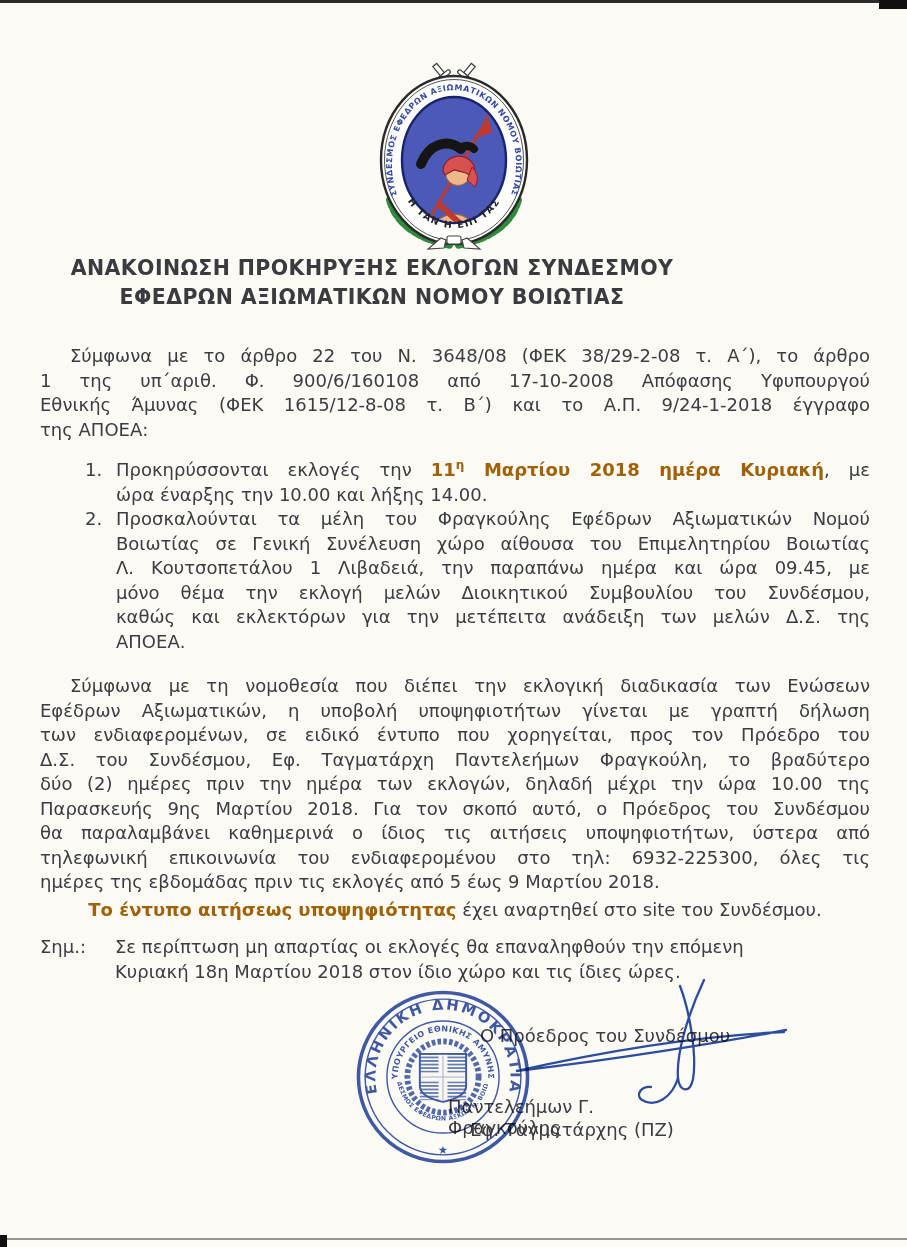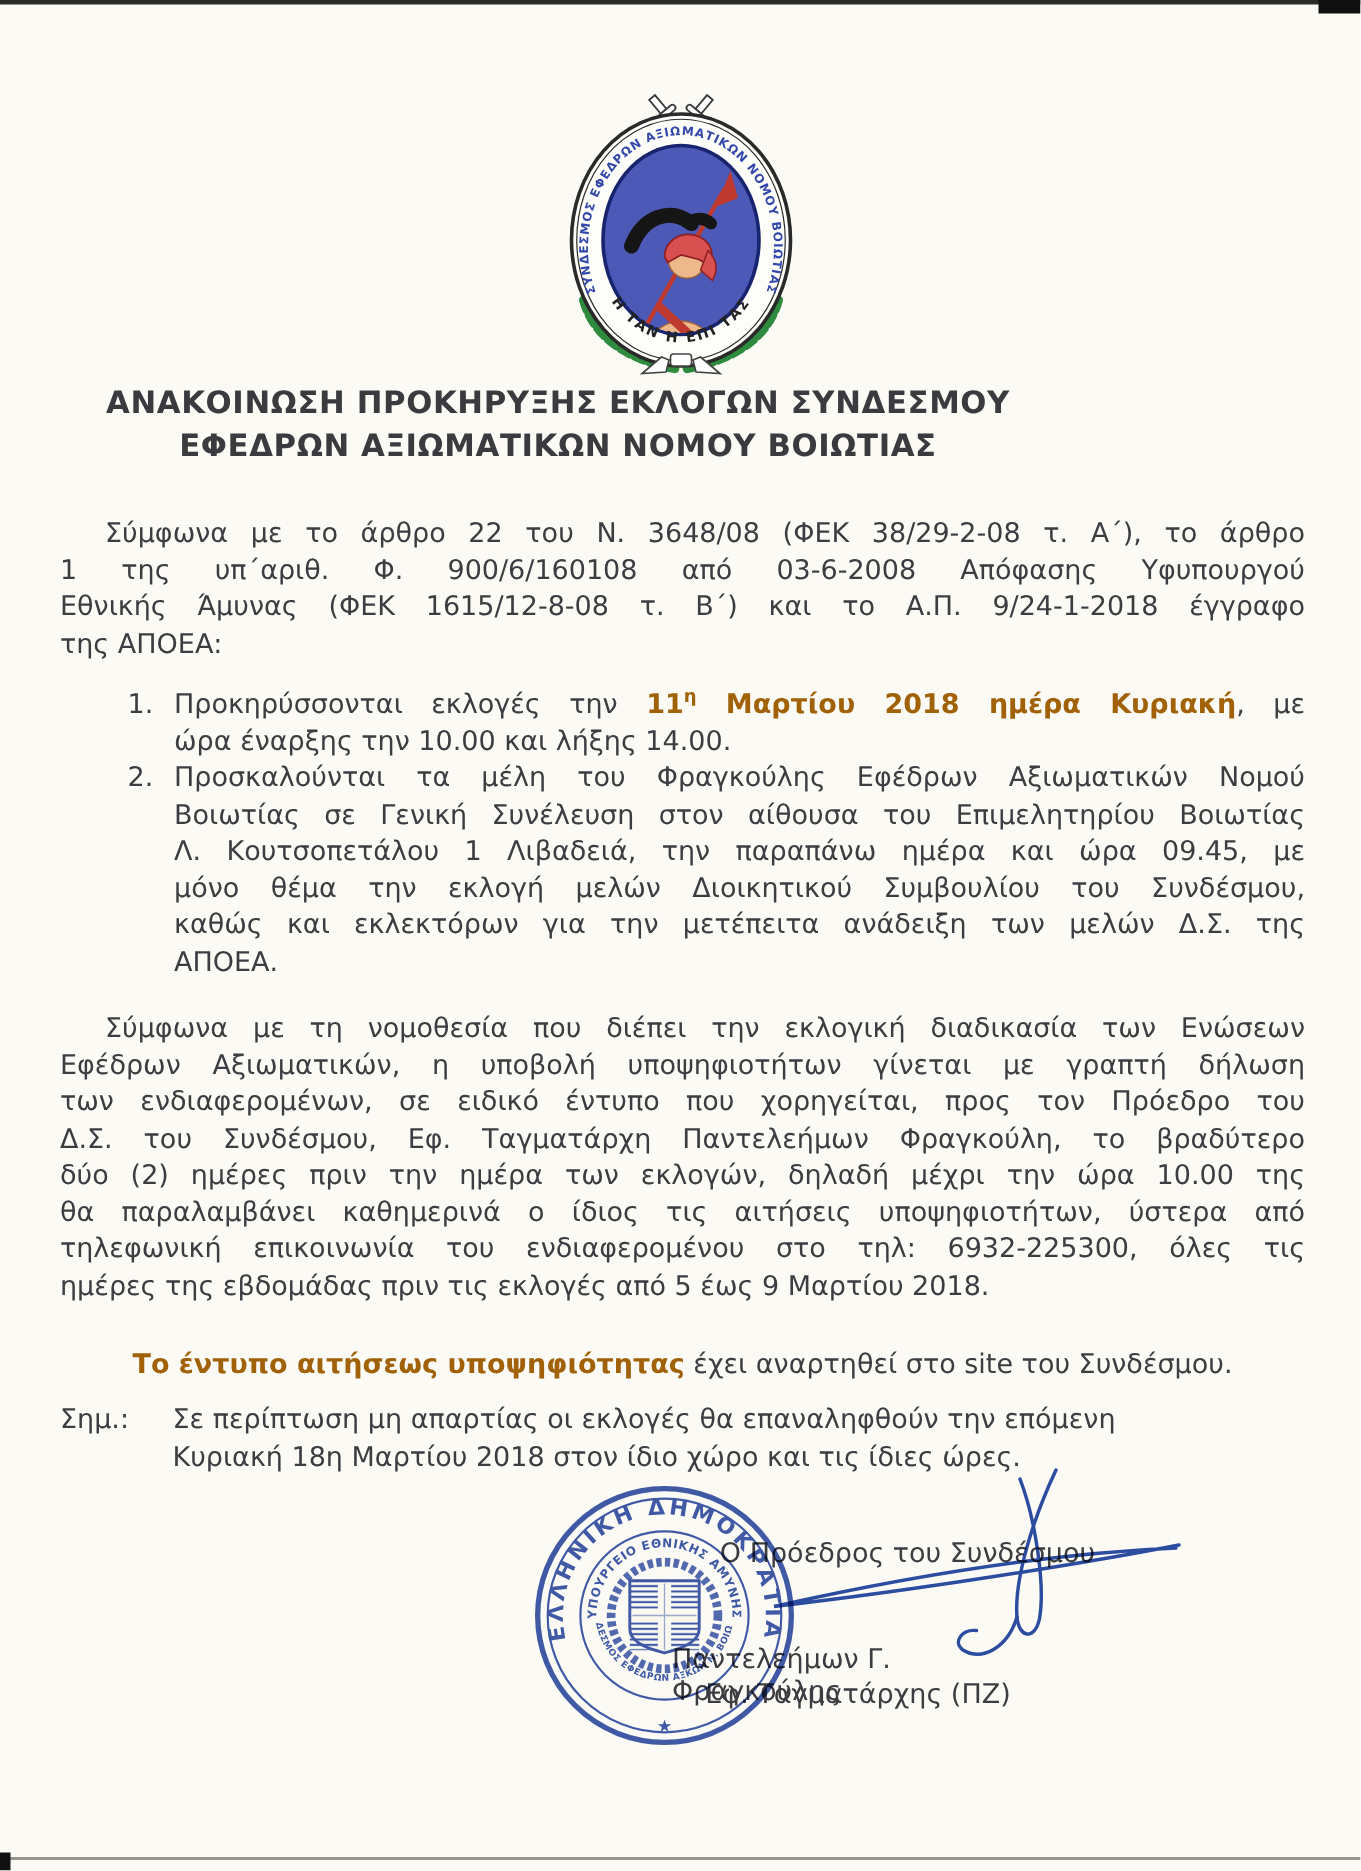--- a/index.html
+++ b/index.html
@@ -112,52 +112,53 @@
   </g>
 </svg>
 
 <div class="abs title">
   <div>ΑΝΑΚΟΙΝΩΣΗ  ΠΡΟΚΗΡΥΞΗΣ  ΕΚΛΟΓΩΝ ΣΥΝΔΕΣΜΟΥ</div>
   <div>ΕΦΕΔΡΩΝ ΑΞΙΩΜΑΤΙΚΩΝ ΝΟΜΟΥ ΒΟΙΩΤΙΑΣ</div>
 </div>
 
 <div id="intro" class="abs textblock jpar indent-first">
     <div class="jline">Σύμφωνα με το άρθρο 22 του Ν. 3648/08 (ΦΕΚ 38/29-2-08 τ. Α΄), το άρθρο</div>
-    <div class="jline">1 της υπ΄αριθ. Φ. 900/6/160108 από 03-6-2008 Απόφασης Υφυπουργού</div>
+    <div class="jline">1 της υπ΄αριθ. Φ. 900/6/160108 από 17-10-2008 Απόφασης Υφυπουργού</div>
     <div class="jline">Εθνικής Άμυνας (ΦΕΚ 1615/12-8-08 τ. Β΄) και το Α.Π. 9/24-1-2018 έγγραφο</div>
     <div class="jline">της ΑΠΟΕΑ:</div>
   </div>
 
 <div id="olist" class="abs textblock">
   <div class="li">
     <div class="num">1.</div>
     <div class="litext jpar">
       <div class="jline"><span>Προκηρύσσονται εκλογές την </span><b><span>11</span><sup>η</sup><span> Μαρτίου 2018 ημέρα Κυριακή</span></b><span>, με</span></div>
       <div class="jline">ώρα έναρξης την 10.00 και λήξης 14.00.</div>
     </div>
   </div>
   <div class="li">
     <div class="num">2.</div>
     <div class="litext jpar">
         <div class="jline">Προσκαλούνται τα μέλη του Φραγκούλης Εφέδρων Αξιωματικών Νομού</div>
-        <div class="jline">Βοιωτίας σε Γενική Συνέλευση στον αίθουσα του Επιμελητηρίου Βοιωτίας</div>
+        <div class="jline">Βοιωτίας σε Γενική Συνέλευση χώρο αίθουσα του Επιμελητηρίου Βοιωτίας</div>
         <div class="jline">Λ. Κουτσοπετάλου 1 Λιβαδειά, την παραπάνω ημέρα και ώρα 09.45,  με</div>
         <div class="jline">μόνο θέμα την εκλογή μελών Διοικητικού Συμβουλίου του Συνδέσμου,</div>
         <div class="jline">καθώς και  εκλεκτόρων για την μετέπειτα ανάδειξη των μελών Δ.Σ. της</div>
         <div class="jline">ΑΠΟΕΑ.</div>
       </div>
   </div>
 </div>
 
 <div id="bodypara" class="abs textblock jpar indent-first">
     <div class="jline">Σύμφωνα με τη  νομοθεσία που διέπει την εκλογική διαδικασία των Ενώσεων</div>
     <div class="jline">Εφέδρων Αξιωματικών, η υποβολή υποψηφιοτήτων γίνεται με γραπτή δήλωση</div>
     <div class="jline">των ενδιαφερομένων, σε ειδικό έντυπο που χορηγείται, προς τον Πρόεδρο του</div>
     <div class="jline">Δ.Σ. του Συνδέσμου, Εφ. Ταγματάρχη Παντελεήμων Φραγκούλη, το βραδύτερο</div>
     <div class="jline">δύο (2) ημέρες πριν την ημέρα των εκλογών, δηλαδή μέχρι την ώρα 10.00 της</div>
+    <div class="jline">Παρασκευής 9ης Μαρτίου 2018. Για τον σκοπό αυτό, ο Πρόεδρος του Συνδέσμου</div>
     <div class="jline">θα παραλαμβάνει καθημερινά ο ίδιος τις αιτήσεις υποψηφιοτήτων, ύστερα από</div>
     <div class="jline">τηλεφωνική επικοινωνία του ενδιαφερομένου στο τηλ: 6932-225300, όλες τις</div>
     <div class="jline">ημέρες της εβδομάδας πριν τις εκλογές από 5 έως 9 Μαρτίου 2018.</div>
   </div>
 
 <div id="formnotice" class="abs textblock"><b>Το έντυπο αιτήσεως υποψηφιότητας</b><span> έχει αναρτηθεί στο site του Συνδέσμου.</span></div>
 
 <div id="note" class="abs textblock">
   <div class="note-label">Σημ.:</div>
   <div class="note-body">

